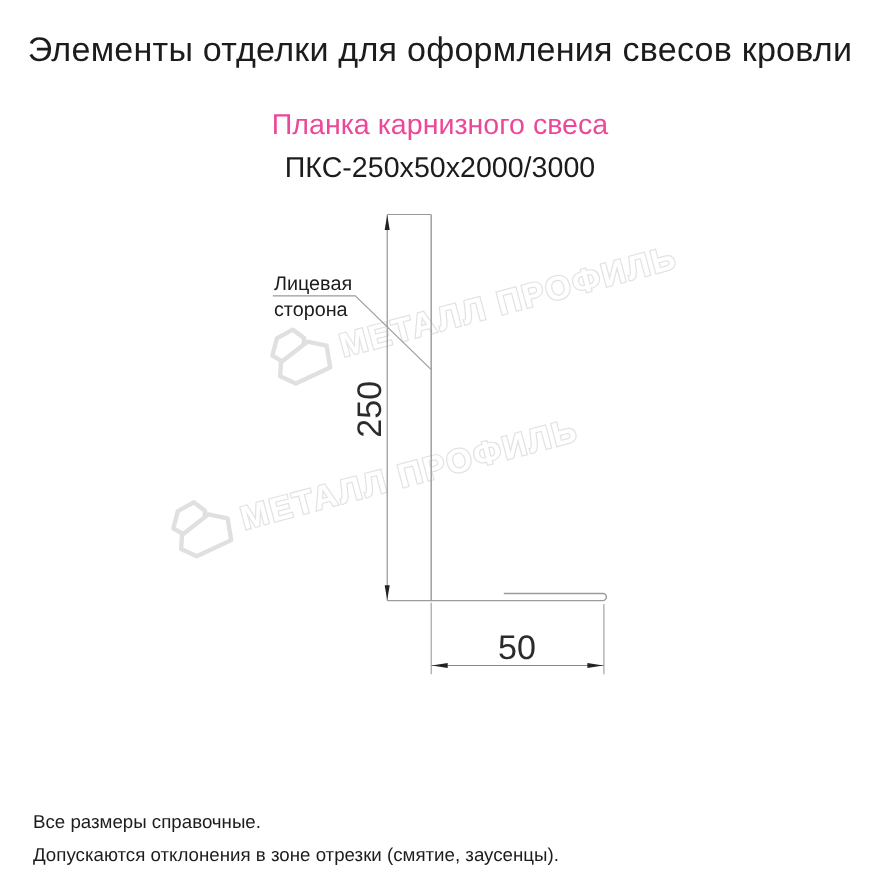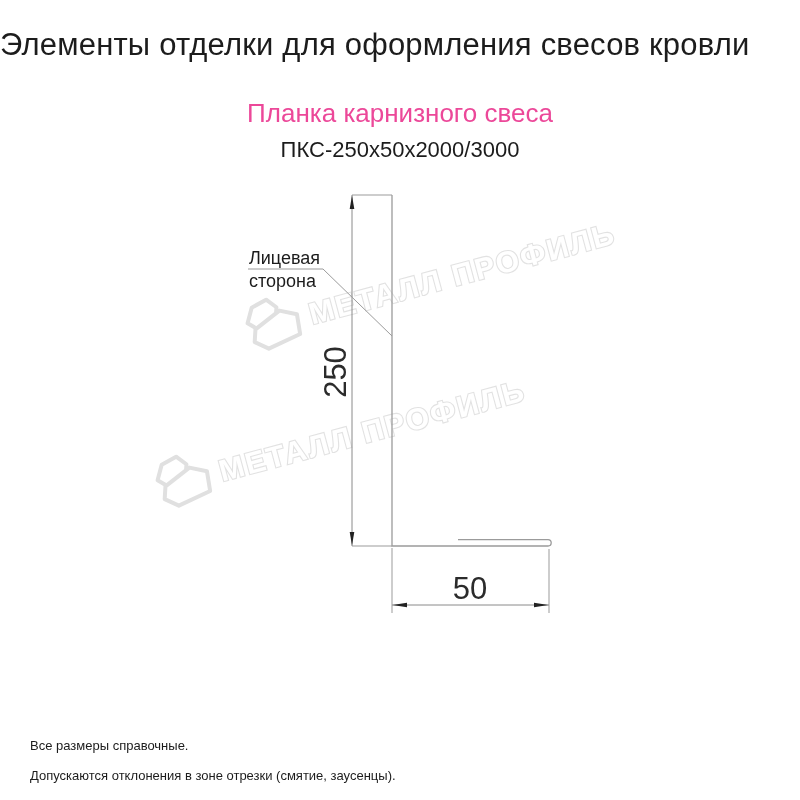--- a/index.html
+++ b/index.html
@@ -16,20 +16,21 @@
     position: relative;
     width: 800px;
     height: 800px;
     background: #ffffff;
   }
   .page-title {
     position: absolute;
     top: 27px;
     left: 0;
     width: 100%;
+    text-align: center;
     font-size: 31px;
     letter-spacing: 0.2px;
     color: #1c1c1c;
     white-space: nowrap;
   }
   .subtitle {
     position: absolute;
     top: 98px;
     left: 0;
     width: 100%;
@@ -37,21 +38,21 @@
     font-size: 26px;
     color: #ec4899;
     white-space: nowrap;
   }
   .product-code {
     position: absolute;
     top: 137px;
     left: 0;
     width: 100%;
     text-align: center;
-    font-size: 22px;
+    font-size: 26px;
     color: #1c1c1c;
     white-space: nowrap;
   }
   .drawing-svg {
     position: absolute;
     top: 0;
     left: 0;
     width: 800px;
     height: 800px;
   }
@@ -68,21 +69,21 @@
     font-weight: bold;
     fill: #ffffff;
     stroke: #e2e2e2;
     stroke-width: 2.2px;
     paint-order: stroke;
     letter-spacing: 2px;
   }
   .footer-note {
     position: absolute;
     left: 30px;
-    font-size: 13px;
+    font-size: 17px;
     color: #1c1c1c;
     white-space: nowrap;
   }
   .footer-note.line1 { top: 738px; }
   .footer-note.line2 { top: 768px; }
 </style>
 </head>
 <body>
 
 <div class="page">

